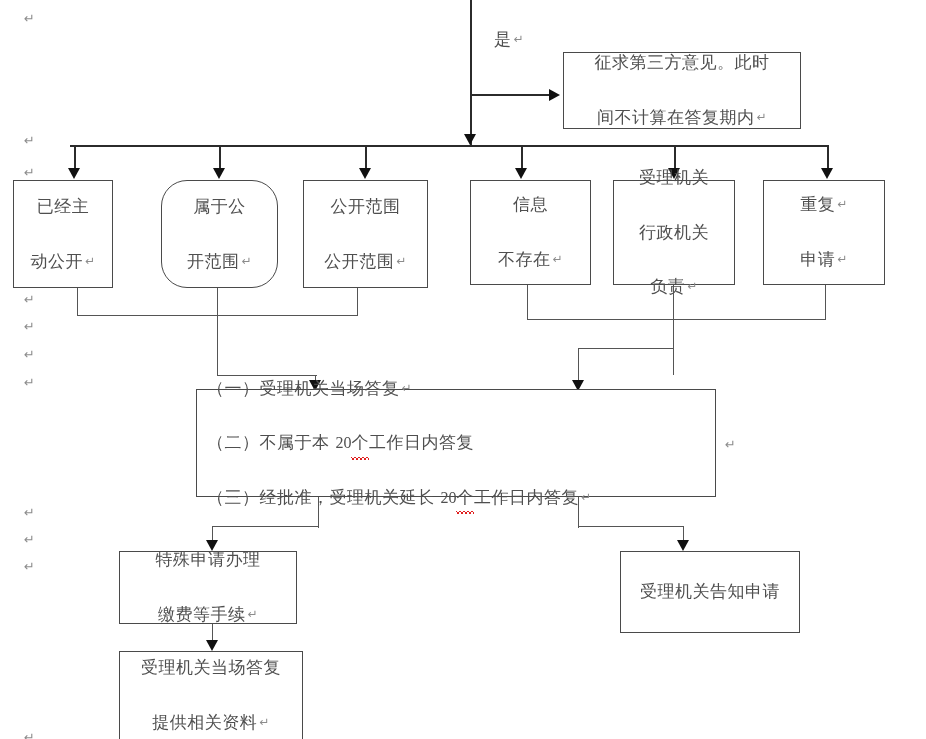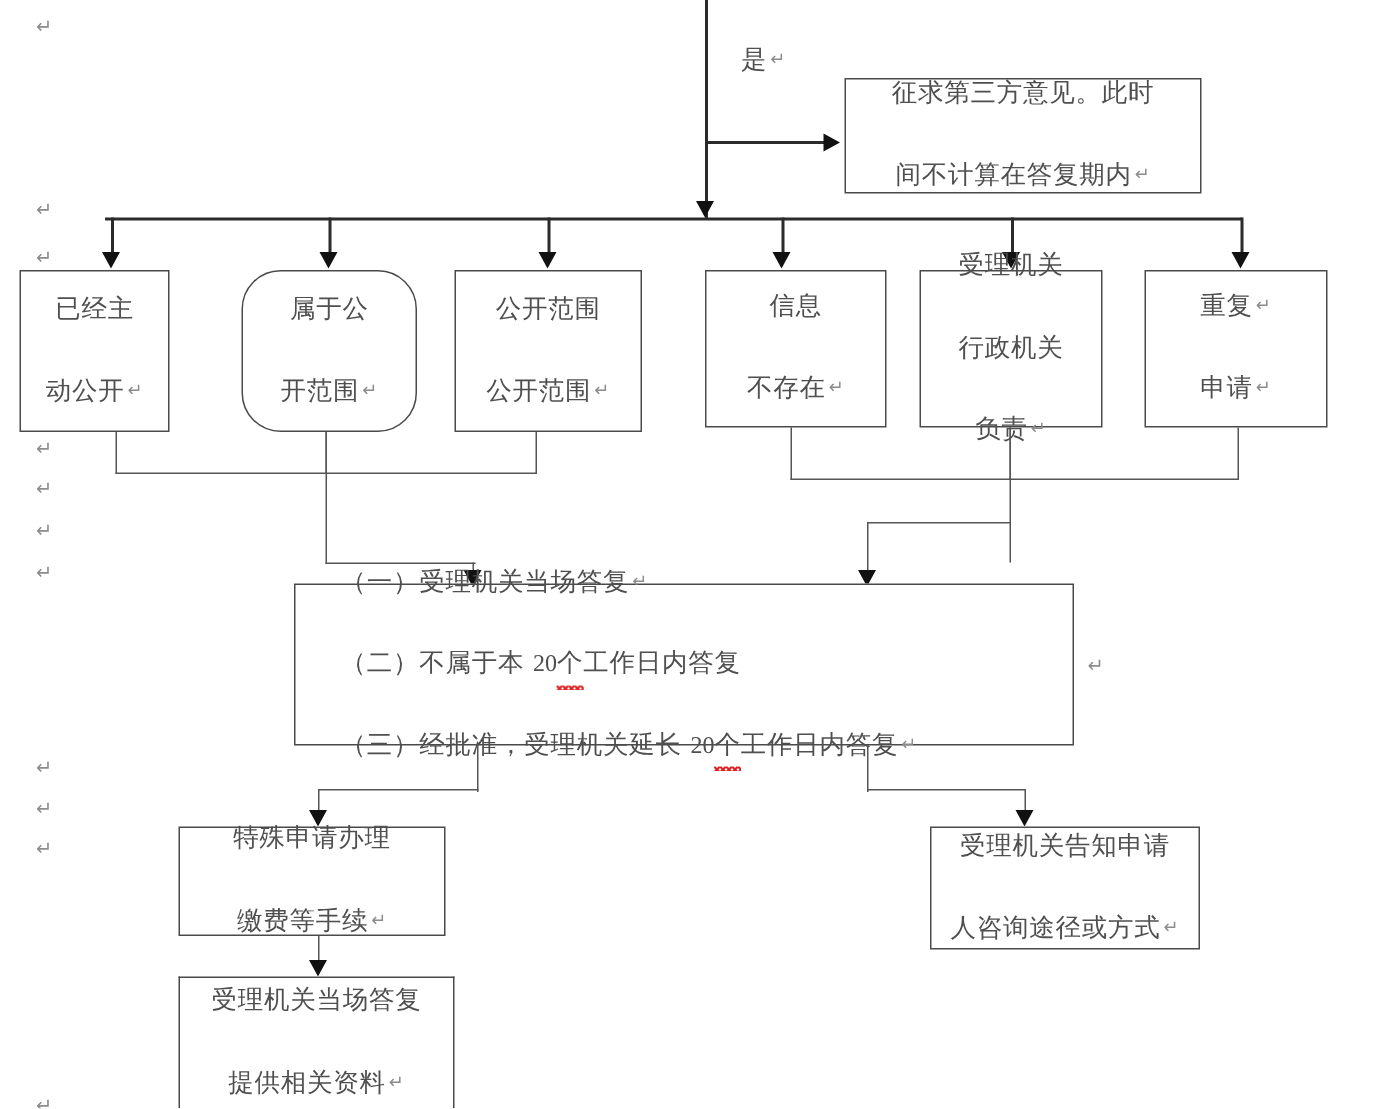--- a/index.html
+++ b/index.html
@@ -31,21 +31,21 @@
     line-height: 1.62;
     letter-spacing: 0.5px;
     white-space: pre;
     text-align: center;
     gap: 27px;
   }
   .box.left-align {
     align-items: flex-start;
     justify-content: center;
     text-align: left;
-    padding-left: 30px;
+    padding-left: 10px;
   }
   .box .line { display: block; }
 
   
   .seg {
     position: absolute;
     background: #2b2b2b;
   }
   .seg.h { height: 1.6px; }
   .seg.v { width: 1.6px; }
@@ -229,21 +229,20 @@
   <div class="seg thin-v" style="left:212px; top:624px; height:24px;"></div>
   <div class="arrow-down" style="left:206px; top:640px;"></div>
 
   <div class="box" style="left:119px; top:651px; width:184px; height:88px; border-bottom:none;">
     <span class="line">受理机关当场答复</span>
     <span class="line"><span>提供相关资料</span><span class="inline-pilcrow">↵</span></span>
   </div>
 
   <div class="box" style="left:620px; top:551px; width:180px; height:82px;">
     <span class="line">受理机关告知申请</span>
-    <span class="line"><span>人咨询途径或方式</span><span class="inline-pilcrow">↵</span></span>
   </div>
 
   <div class="pilcrow" style="left:24px; top:12px;">↵</div>
   <div class="pilcrow" style="left:24px; top:134px;">↵</div>
   <div class="pilcrow" style="left:24px; top:166px;">↵</div>
   <div class="pilcrow" style="left:24px; top:293px;">↵</div>
   <div class="pilcrow" style="left:24px; top:320px;">↵</div>
   <div class="pilcrow" style="left:24px; top:348px;">↵</div>
   <div class="pilcrow" style="left:24px; top:376px;">↵</div>
   <div class="pilcrow" style="left:24px; top:506px;">↵</div>

